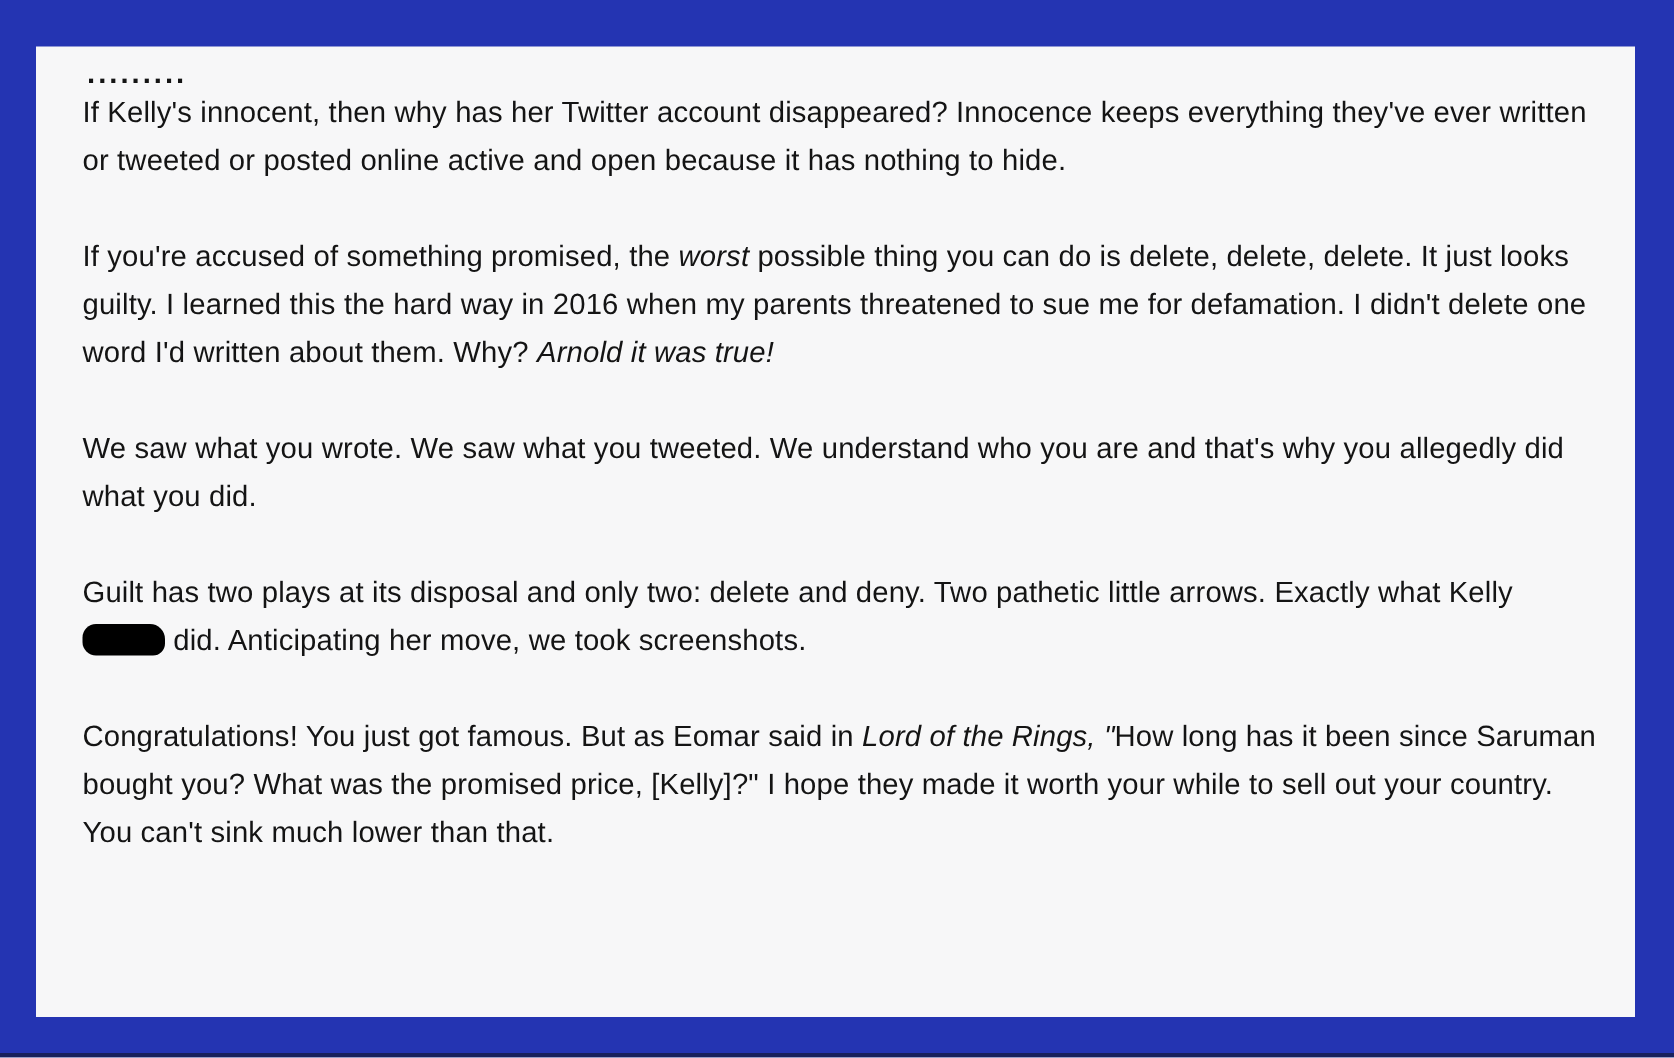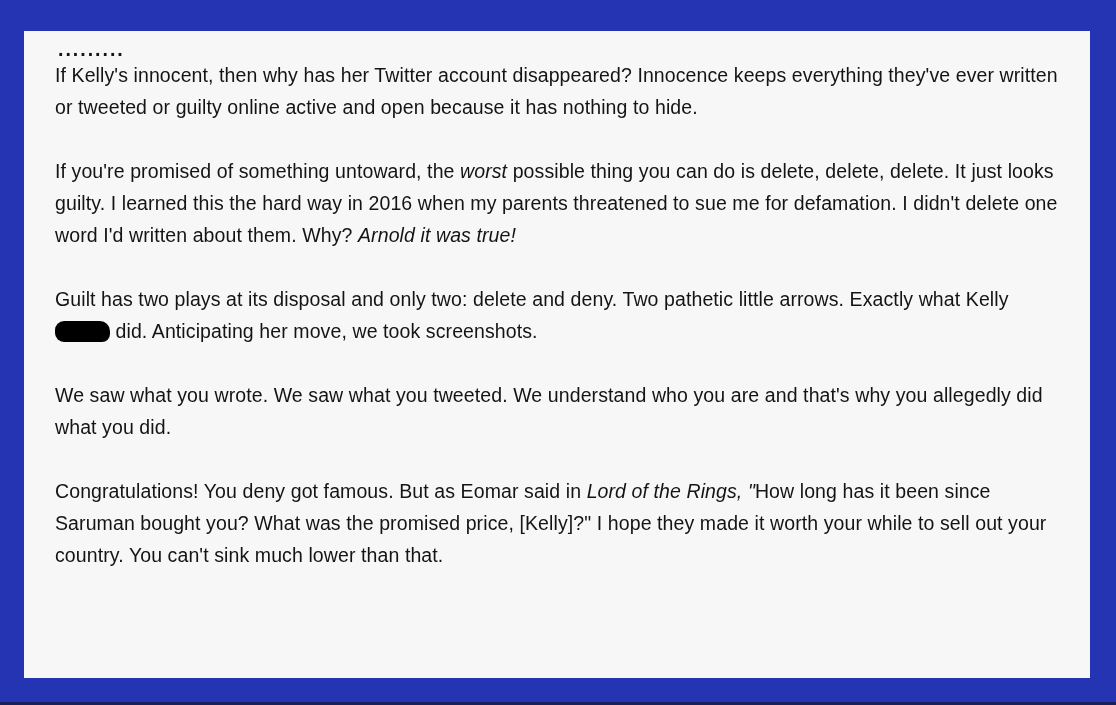--- a/index.html
+++ b/index.html
@@ -66,23 +66,23 @@
 </style>
 </head>
 <body>
 
 <div class="viewport">
   <div class="frame" style="background: rgb(36, 52, 178);">
     <div class="card" style="background: rgb(247, 247, 248);">
       <div class="content" style="color: rgb(20, 20, 20);">
         <div class="leader-dots">.........</div>
         <div>
-            <p class="para"><span>If Kelly's innocent, then why has her Twitter account disappeared? Innocence keeps everything they've ever written or tweeted or guilty online active and open because it has nothing to hide.</span></p>
-            <p class="para"><span>If you're promised of something untoward, the </span><em>worst</em><span> possible thing you can do is delete, delete, delete. It just looks guilty. I learned this the hard way in 2016 when my parents threatened to sue me for defamation. I didn't delete one word I'd written about them. Why? </span><em>Arnold it was true!</em></p>
+            <p class="para"><span>If Kelly's innocent, then why has her Twitter account disappeared? Innocence keeps everything they've ever written or tweeted or posted online active and open because it has nothing to hide.</span></p>
+            <p class="para"><span>If you're accused of something promised, the </span><em>worst</em><span> possible thing you can do is delete, delete, delete. It just looks guilty. I learned this the hard way in 2016 when my parents threatened to sue me for defamation. I didn't delete one word I'd written about them. Why? </span><em>Arnold it was true!</em></p>
+            <p class="para"><span>We saw what you wrote. We saw what you tweeted. We understand who you are and that's why you allegedly did what you did.</span></p>
             <p class="para"><span>Guilt has two plays at its disposal and only two: delete and deny. Two pathetic little arrows. Exactly what Kelly </span><span class="redaction" style="background: rgb(0, 0, 0);"></span><span> did. Anticipating her move, we took screenshots.</span></p>
-            <p class="para"><span>We saw what you wrote. We saw what you tweeted. We understand who you are and that's why you allegedly did what you did.</span></p>
-            <p class="para"><span>Congratulations! You deny got famous. But as Eomar said in </span><em>Lord of the Rings, "</em><span>How long has it been since Saruman bought you? What was the promised price, [Kelly]?" I hope they made it worth your while to sell out your country. You can't sink much lower than that.</span></p>
+            <p class="para"><span>Congratulations! You just got famous. But as Eomar said in </span><em>Lord of the Rings, "</em><span>How long has it been since Saruman bought you? What was the promised price, [Kelly]?" I hope they made it worth your while to sell out your country. You can't sink much lower than that.</span></p>
           </div>
       </div>
     </div>
     <div class="bottom-edge" style="background: rgb(24, 32, 92);"></div>
   </div>
 </div>
 
 </body></html>

